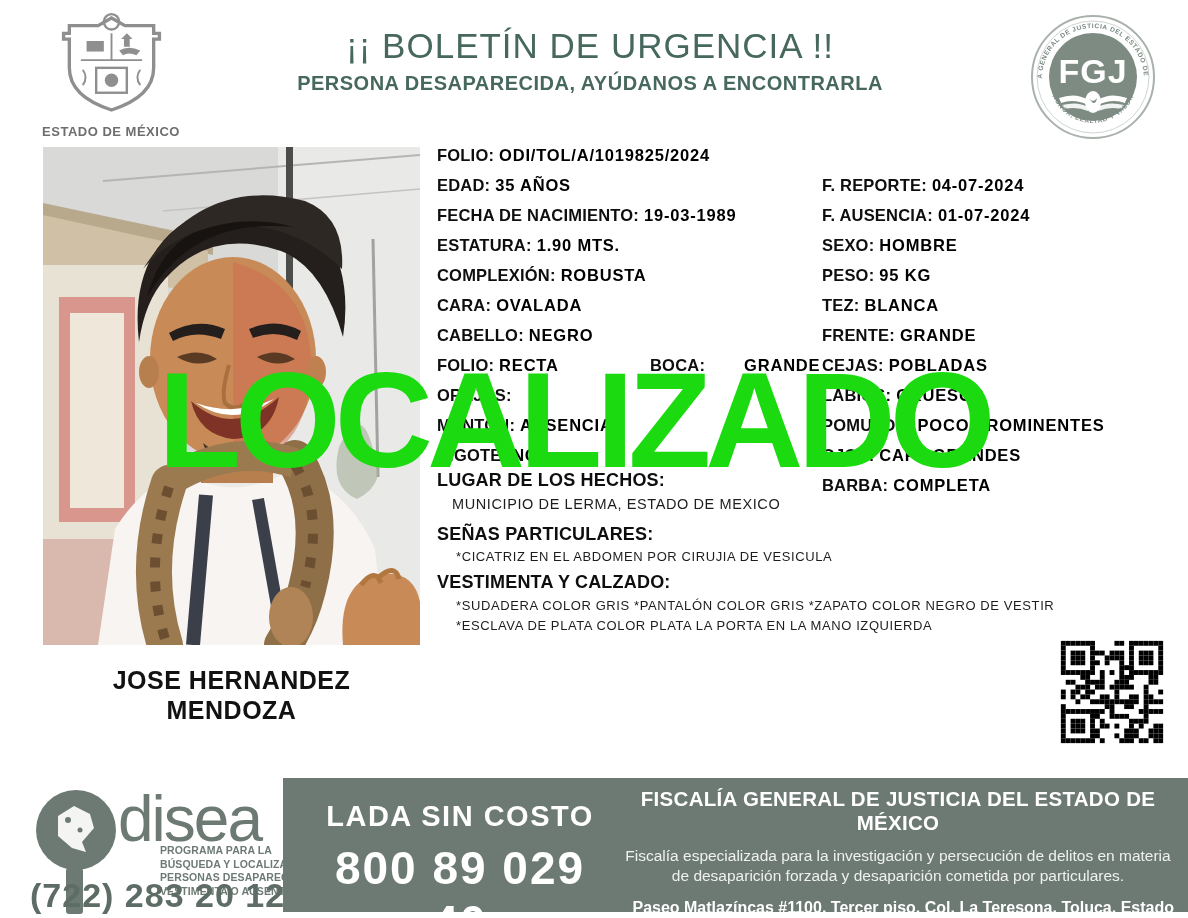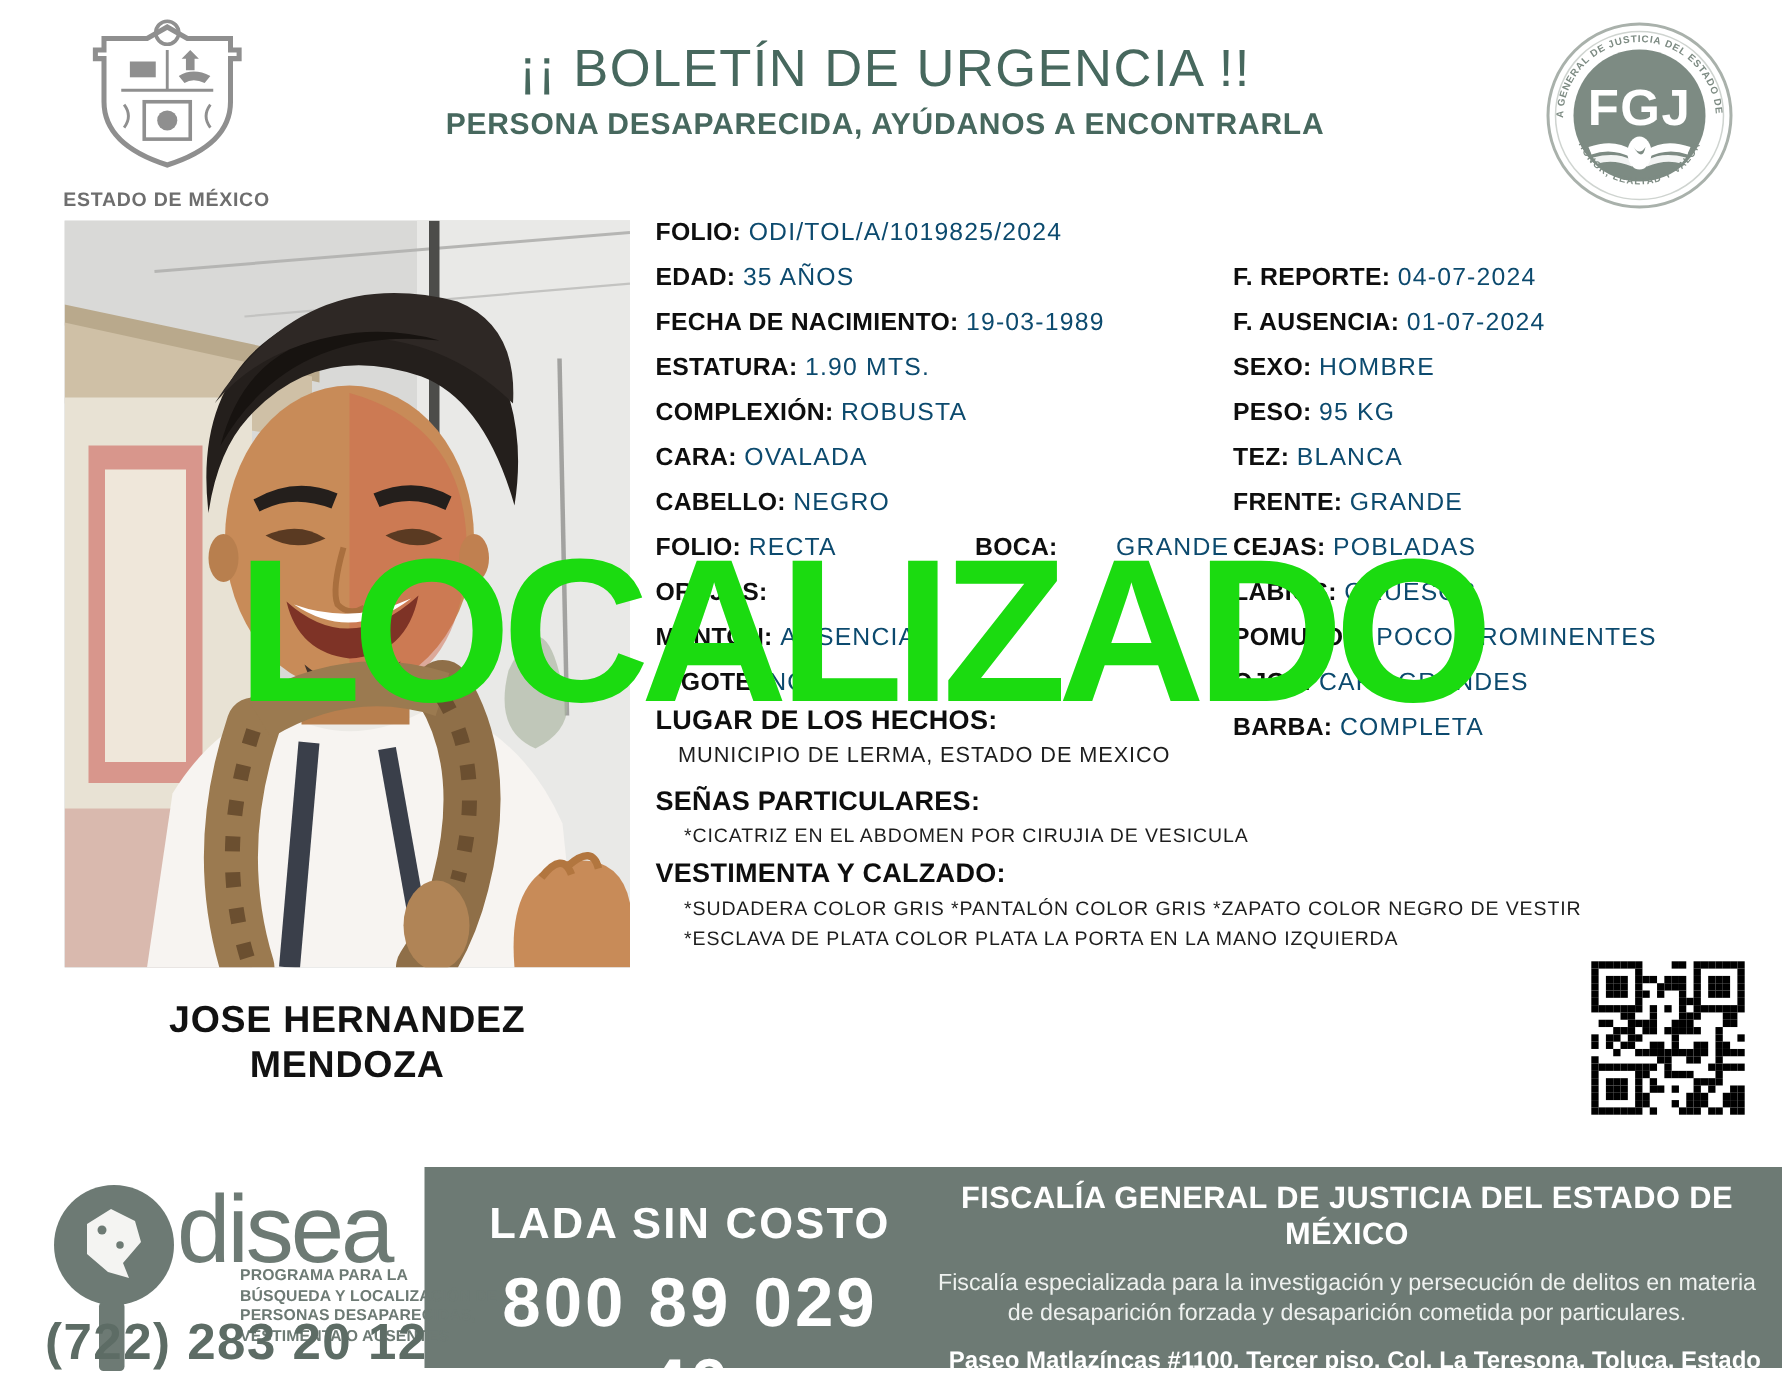--- a/index.html
+++ b/index.html
@@ -18,21 +18,21 @@
   
   .photo{ position:absolute; left:43px; top:147px; width:377px; height:498px; overflow:hidden; background:#dcdcda; }
   .person-name{ position:absolute; left:53px; top:666px; width:357px; text-align:center;
     font-size:25px; font-weight:800; color:#121212; line-height:1.18; letter-spacing:.5px; }
   
   .col{ position:absolute; }
   .left-col{ left:437px; top:140px; width:385px; }
   .right-col{ left:822px; top:170px; width:366px; }
   .frow{ position:relative; height:30px; display:flex; align-items:center; font-size:16.5px; white-space:pre; }
   .lbl{ font-weight:800; color:#0e0e0e; margin-right:5px; letter-spacing:.2px; }
-  .val{ font-weight:400; color:#0c4a6e; letter-spacing:.8px; }
+  .val{ font-weight:700; color:#000000; letter-spacing:.8px; }
   .pair2{ position:absolute; left:213px; display:flex; align-items:center;gap:34px; }
   .sec-label{ position:absolute; font-size:18px; font-weight:800; color:#0e0e0e; letter-spacing:.2px; }
   .sec-val{ position:absolute; color:#1d1d1d; letter-spacing:.6px; }
   
   .watermark{ position:absolute; left:158px; top:352px; z-index:6; font-size:136px; font-weight:800;
     color:#1BDB10; letter-spacing:-6px; white-space:nowrap; line-height:1; }
   
   .qr{ position:absolute; left:1056px; top:636px; width:112px; height:112px; background:#fff; }
   
   .band{ position:absolute; left:283px; top:778px; width:905px; height:134px; background:#6D7A74; }

